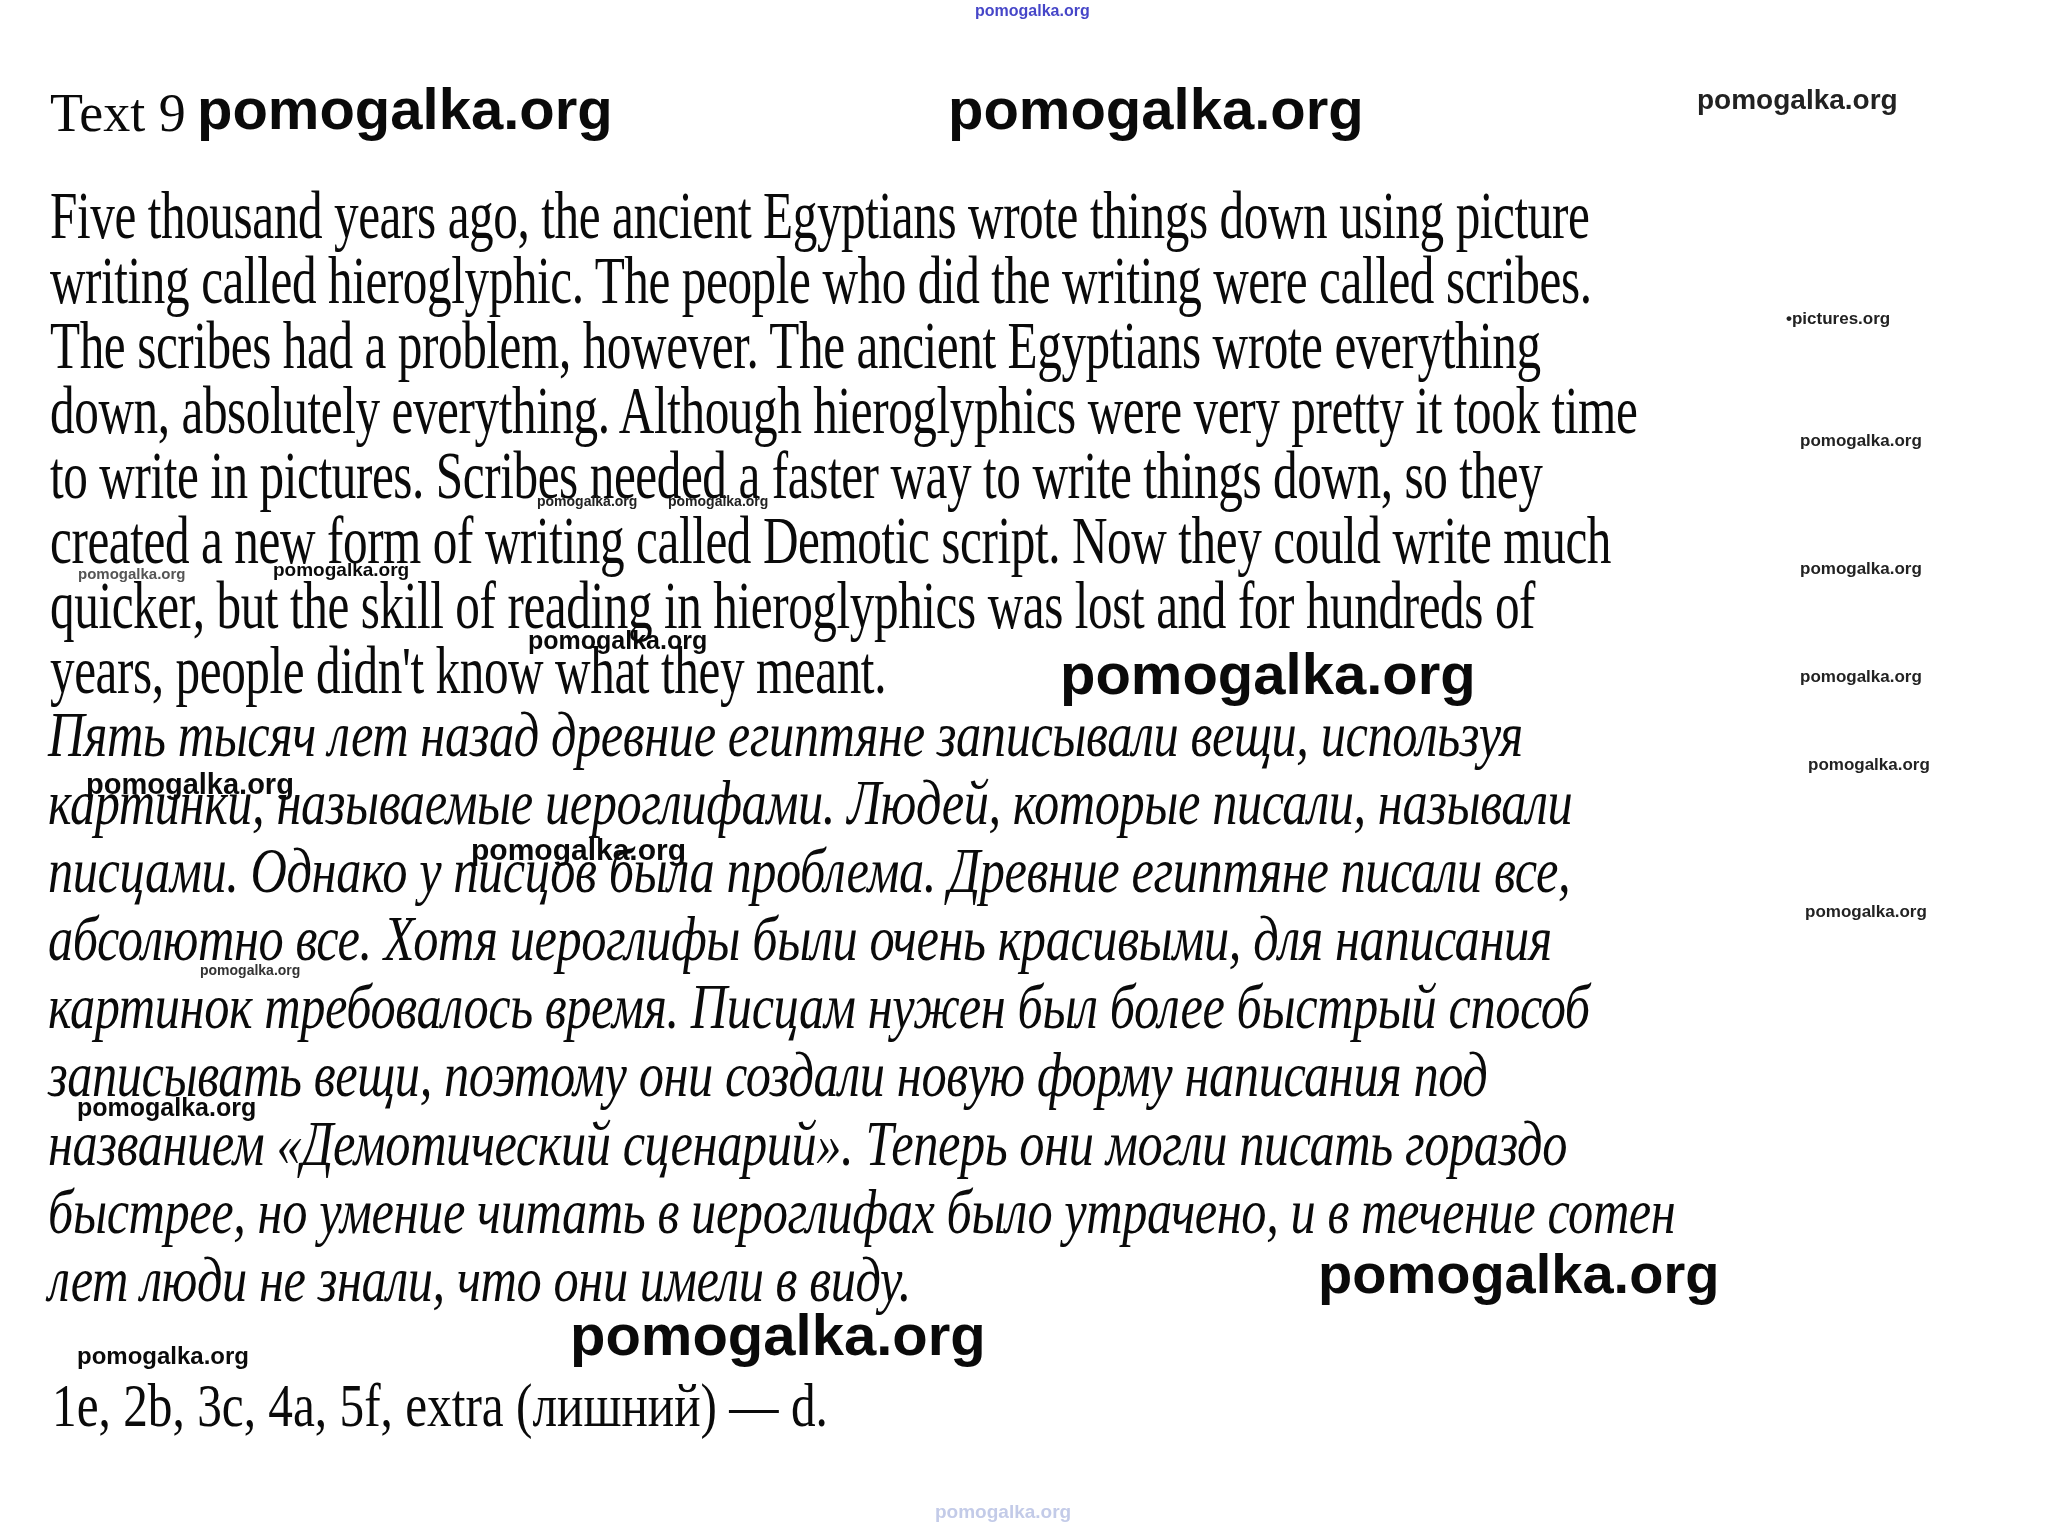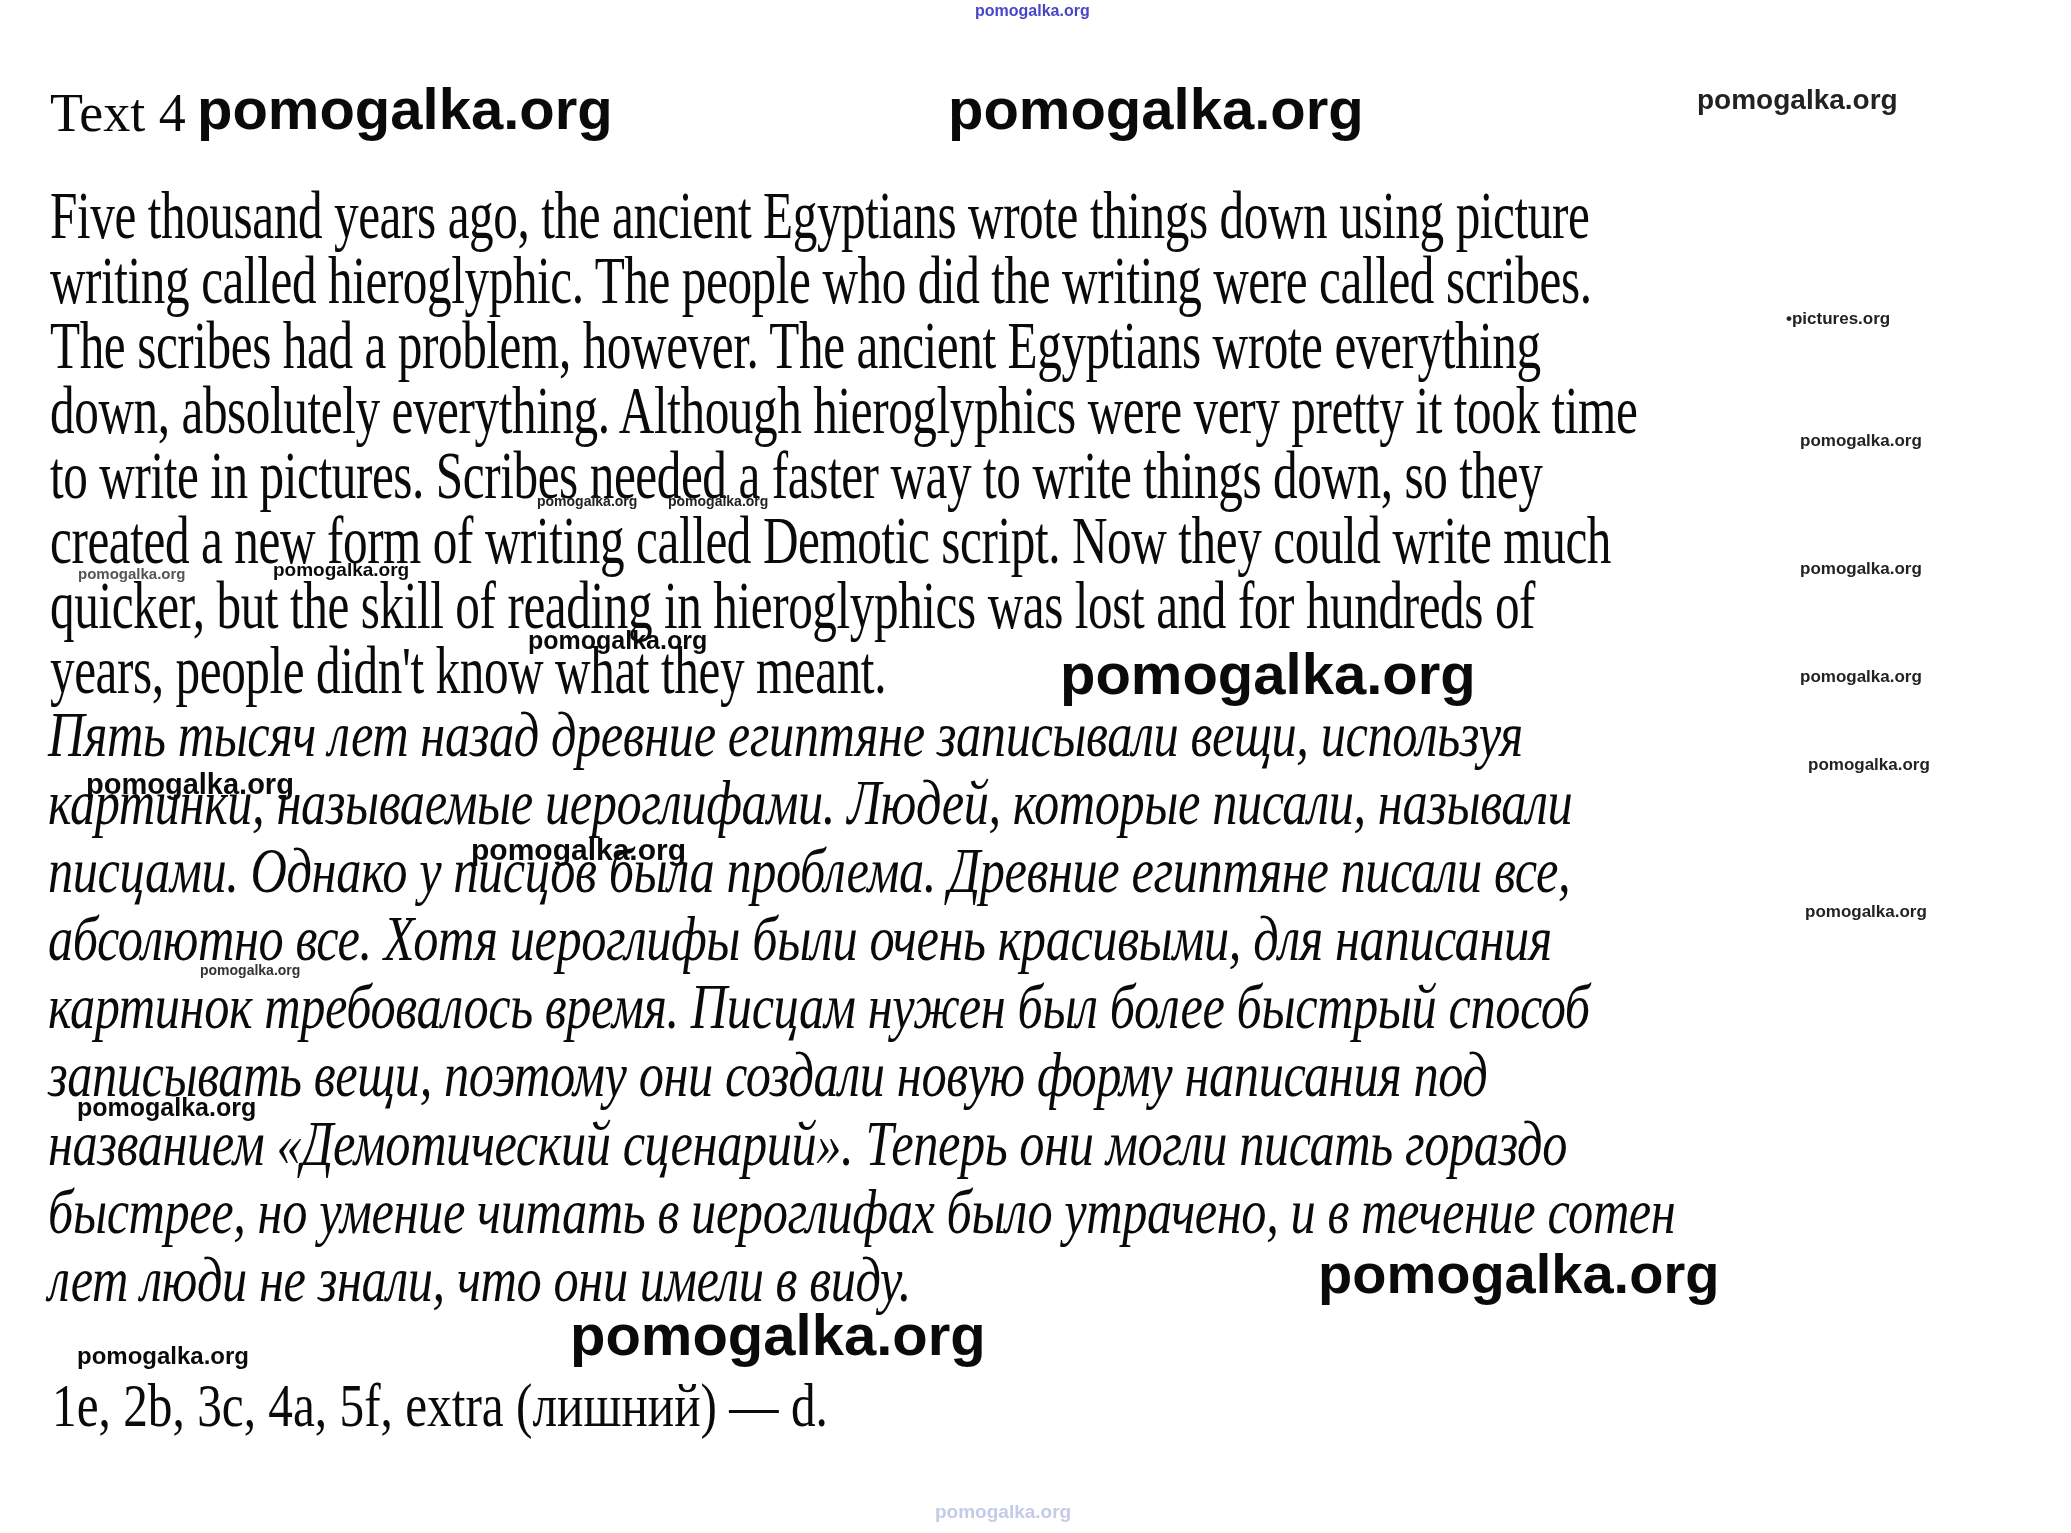--- a/index.html
+++ b/index.html
@@ -19,21 +19,21 @@
       line-height:1;white-space:nowrap;color:#0a0a0a;}
   .wm.sm{font-weight:600;color:#222222;}
 </style>
 </head>
 <body>
 
 <div id="page">
 
   <div class="wm" style="left:975px;top:3px;font-size:16px;color:#4646c8;">pomogalka.org</div>
 
-  <div class="title-text">Text 4</div>
+  <div class="title-text">Text 9</div>
   <div class="wm" style="left:197px;top:80px;font-size:58px;">pomogalka.org</div>
   <div class="wm" style="left:948px;top:80px;font-size:58px;">pomogalka.org</div>
   <div class="wm sm" style="left:1697px;top:86px;font-size:28px;">pomogalka.org</div>
 
   <div class="eng-line" style="top:182px;">Five thousand years ago, the ancient Egyptians wrote things down using picture</div>
   <div class="eng-line" style="top:247px;">writing called hieroglyphic. The people who did the writing were called scribes.</div>
   <div class="eng-line" style="top:312px;">The scribes had a problem, however. The ancient Egyptians wrote everything</div>
   <div class="eng-line" style="top:377px;">down, absolutely everything. Although hieroglyphics were very pretty it took time</div>
   <div class="eng-line" style="top:442px;">to write in pictures. Scribes needed a faster way to write things down, so they</div>
   <div class="eng-line" style="top:507px;">created a new form of writing called Demotic script. Now they could write much</div>

